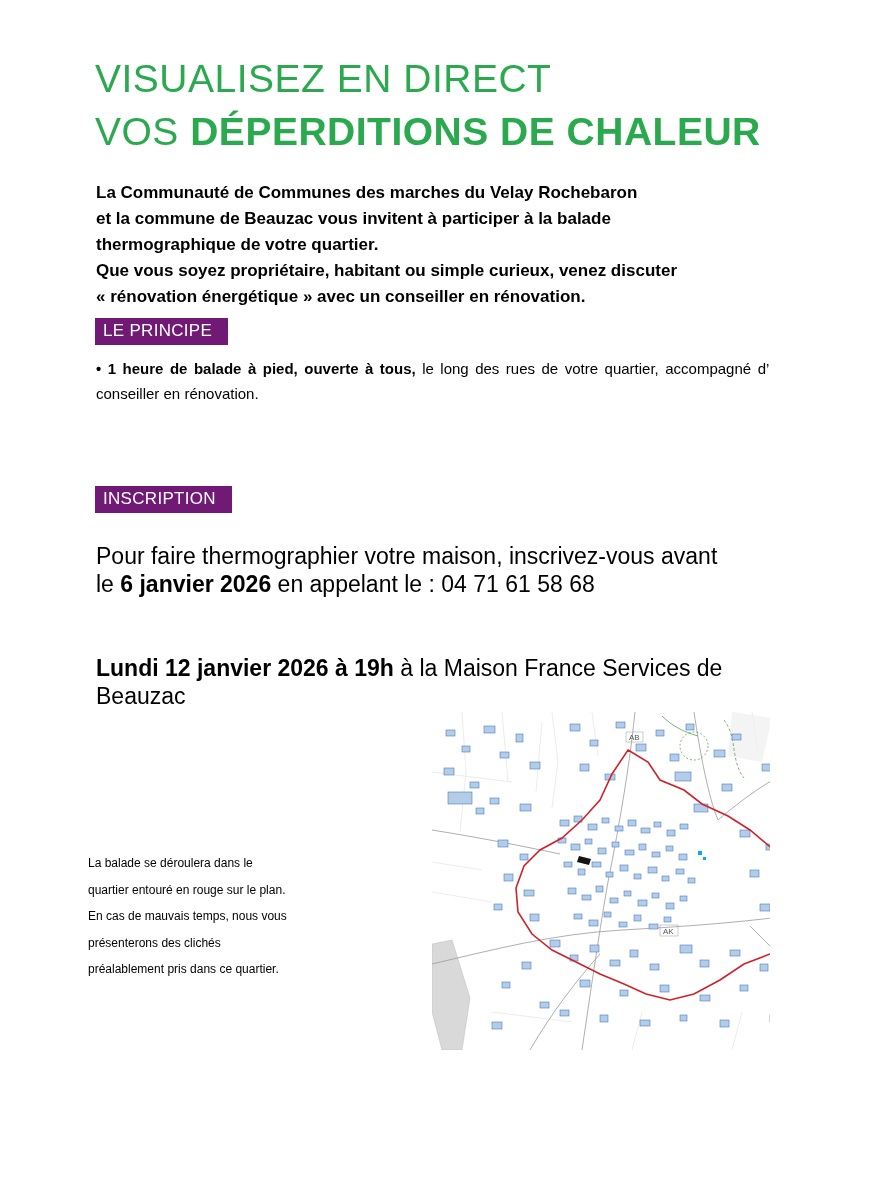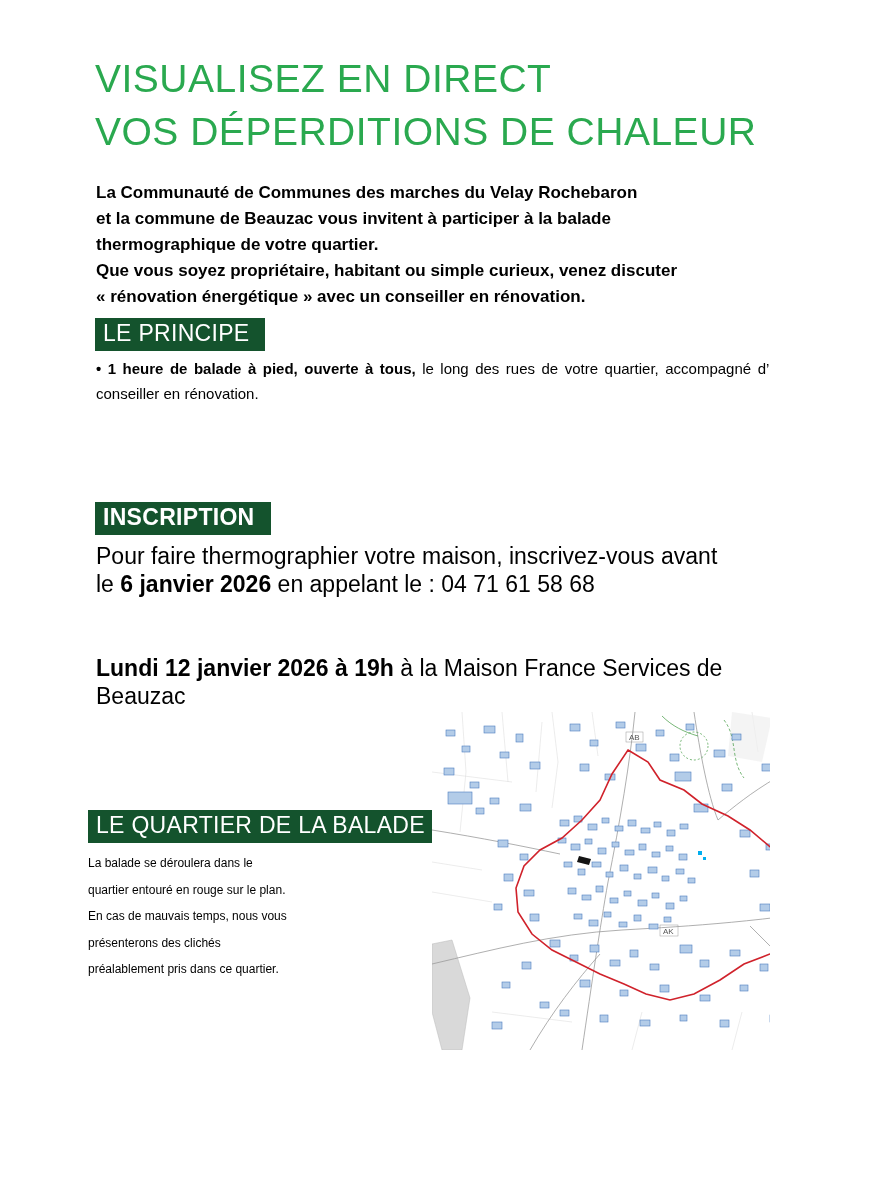--- a/index.html
+++ b/index.html
@@ -6,33 +6,33 @@
   html,body { background:#ffffff; }
   .page {
     position:relative; width:770px; height:1200px; background:#ffffff;
     font-family:"Liberation Sans", sans-serif; color:#000; overflow:hidden;
   }
   .title {
     position:absolute; left:95px; top:52px;
     font-size:39px; line-height:53px; font-weight:normal;
     color:#2AA94F; letter-spacing:0.5px; white-space:nowrap;
   }
-  .title strong { font-weight:normal; }
+  .title strong { font-weight:bold; }
   .intro {
     position:absolute; left:96px; top:180px; width:705px;
     font-size:17px; font-weight:bold; line-height:26px;
     white-space:pre-line;
   }
   .red-label {
-    position:absolute; background:#14532d; color:#ffffff;
-    font-size:23px; line-height:1; padding:4px 16px 6px 8px;
+    position:absolute; background:#701a75; color:#ffffff;
+    font-size:17px; line-height:1; padding:4px 16px 6px 8px;
     letter-spacing:0.3px;
   }
   .lbl-principe   { left:95px; top:318px; }
-  .lbl-inscription{ left:95px; top:502px;font-weight:bold; }
+  .lbl-inscription{ left:95px; top:486px; }
   .lbl-rencontre  { left:95px; top:614px; }
   .lbl-quartier   { left:88px; top:810px; }
   .bullets {
     position:absolute; left:96px; top:356px; width:690px;
     font-size:15px; line-height:25px; text-align:justify;
   }
   .bullets p + p { margin-top:5px; }
   .body-text { font-size:23px; line-height:28px; }
   .preline { white-space:pre-line; }
   .inscription-text { position:absolute; left:96px; top:542px; width:640px; }
@@ -65,21 +65,20 @@
   </div>
 
   <div class="red-label lbl-inscription"><span>INSCRIPTION</span></div>
 
   <p class="body-text preline inscription-text"><span>Pour faire thermographier votre maison, inscrivez-vous avant
 le </span><strong>6 janvier 2026</strong><span> en appelant le : 04 71 61 58 68</span></p>
 
 
   <p class="body-text rencontre-text"><strong>Lundi 12 janvier 2026 à 19h</strong><span> à la Maison France Services de Beauzac</span></p>
 
-  <div class="red-label lbl-quartier"><span>LE QUARTIER DE LA BALADE</span></div>
 
   <p class="quartier-text">La balade se déroulera dans le
 quartier entouré en rouge sur le plan.
 En cas de mauvais temps, nous vous
 présenterons des clichés
 préalablement pris dans ce quartier.</p>
 
   <div class="map-wrap">
     <svg width="437" height="338" viewBox="0 0 437 338" xmlns="http://www.w3.org/2000/svg">
       <rect x="0" y="0" width="437" height="338" fill="#ffffff"></rect>

